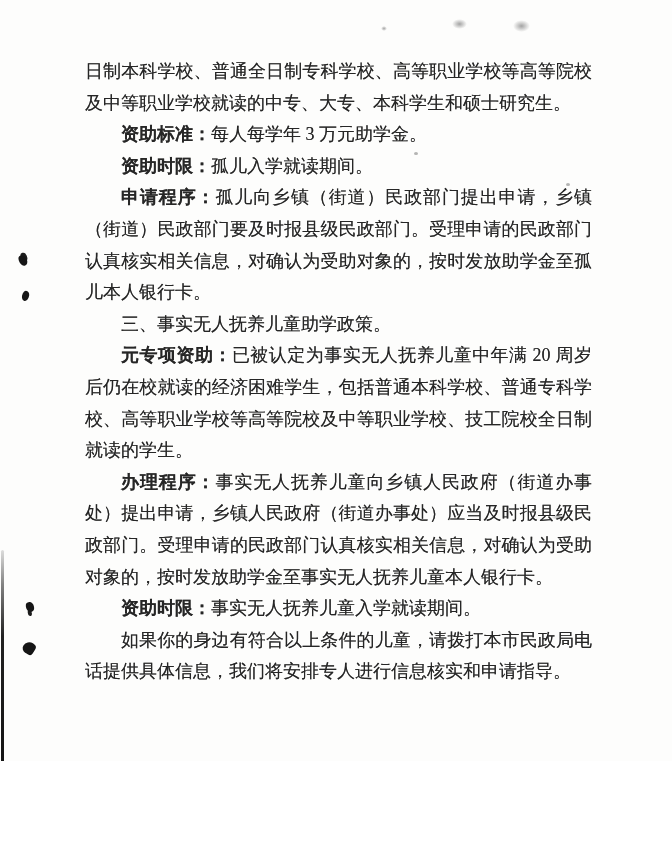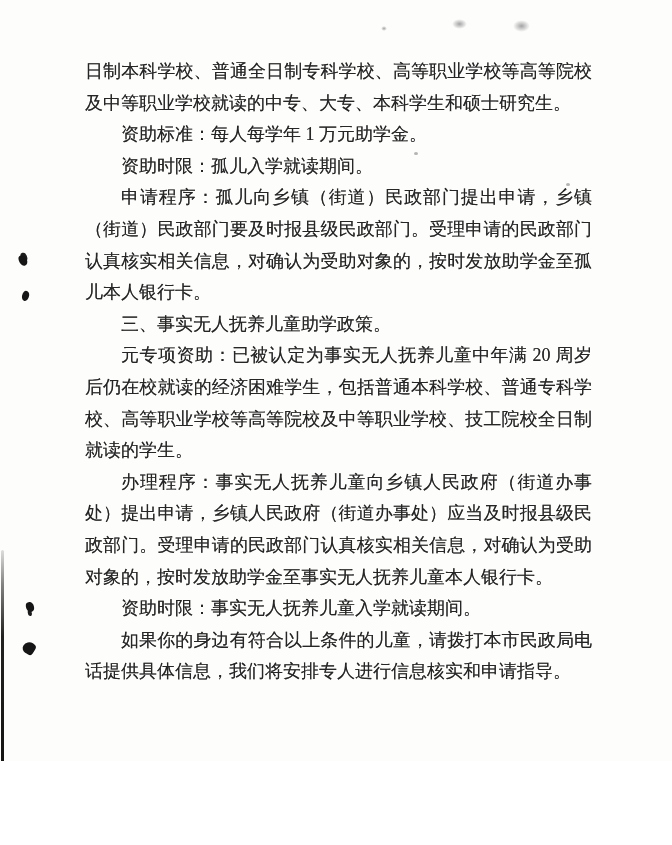--- a/index.html
+++ b/index.html
@@ -28,21 +28,21 @@
   }
   .text-block p, .text-block h2 {
     margin: 0;
     padding: 0;
     font-size: 18px;
     line-height: 31.6px;
     font-weight: 400;
   }
   .para-indent { text-indent: 2em; }
   .para-noindent { text-indent: 0; }
-  .field-label { font-weight: 400; margin-top: 32px; }
+  .field-label { font-weight: 700; margin-top: 32px; }
   .section-heading { font-weight: 700; text-indent: 2em; }
   .closing-para { font-weight: 700; text-indent: 2em; }
   .page-footer {
     position: absolute;
     left: 101px;
     top: 801px;
     color: #3a3a3a;
     font-size: 17px;
     letter-spacing: 4px;
     text-shadow: 0 0 0.5px rgba(30,30,30,0.5);
@@ -98,21 +98,21 @@
   <div class="speck faint" style="left:513px; top:20px; width:17px; height:12px;"></div>
   <div class="speck faint" style="left:381px; top:26px; width:6px; height:5px;"></div>
   <div class="speck faint" style="left:551px; top:514px; width:15px; height:6px;"></div>
   <div class="speck dotfaint" style="left:414px; top:152px; width:4px; height:3px;"></div>
   <div class="speck dotfaint" style="left:566px; top:183px; width:4px; height:3px;"></div>
 
   <main class="text-block">
 
     <p class="para-noindent"><span>日制本科学校、普通全日制专科学校、高等职业学校等高等院校及中等职业学校就读的中专、大专、本科学生和硕士研究生。</span></p>
 
-    <p class="para-indent"><span class="field-label">资助标准：</span><span>每人每学年 1 万元助学金。</span></p>
+    <p class="para-indent"><span class="field-label">资助标准：</span><span>每人每学年 3 万元助学金。</span></p>
 
     <p class="para-indent"><span class="field-label">资助时限：</span><span>孤儿入学就读期间。</span></p>
 
     <p class="para-indent"><span class="field-label">申请程序：</span><span>孤儿向乡镇（街道）民政部门提出申请，乡镇（街道）民政部门要及时报县级民政部门。受理申请的民政部门认真核实相关信息，对确认为受助对象的，按时发放助学金至孤儿本人银行卡。</span></p>
 
     <h2 class="section-heading">三、事实无人抚养儿童助学政策。</h2>
 
     <p class="para-indent"><span class="field-label">元专项资助：</span><span>已被认定为事实无人抚养儿童中年满 20 周岁后仍在校就读的经济困难学生，包括普通本科学校、普通专科学校、高等职业学校等高等院校及中等职业学校、技工院校全日制就读的学生。</span></p>
 
 

